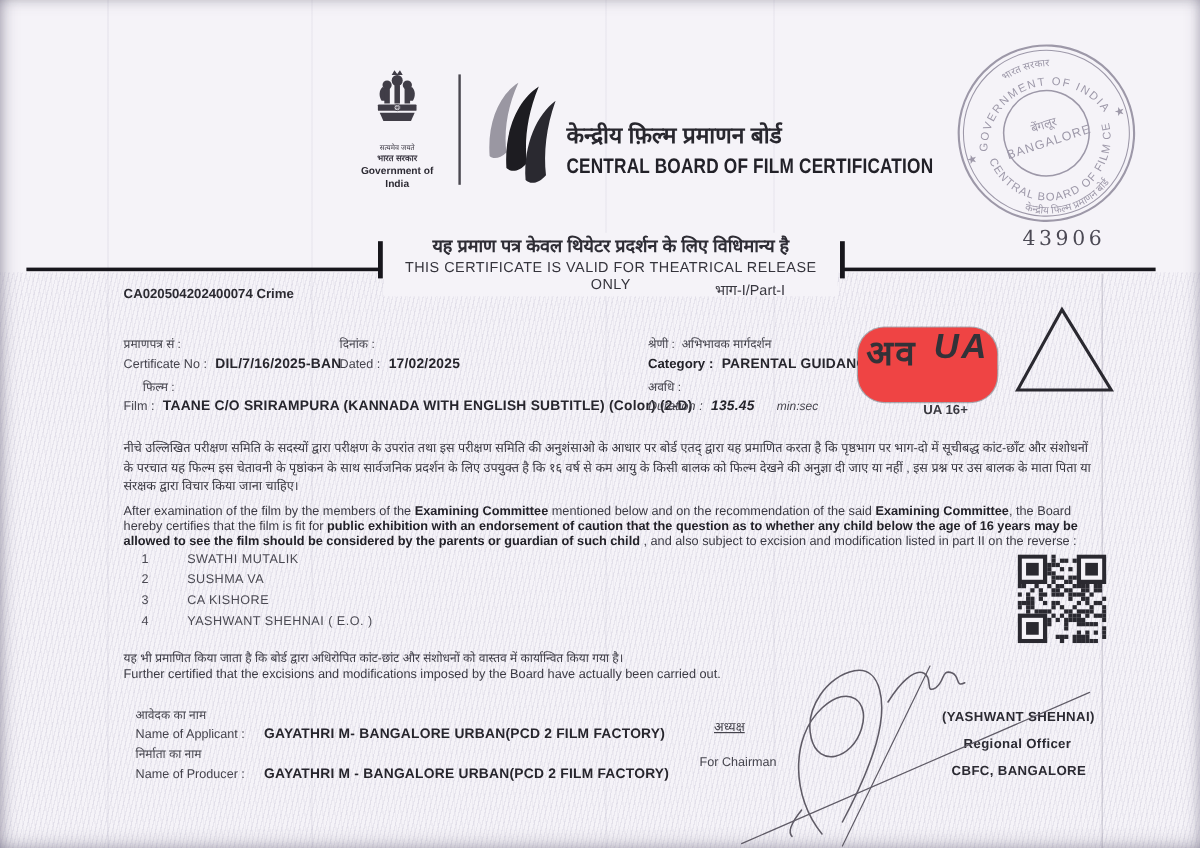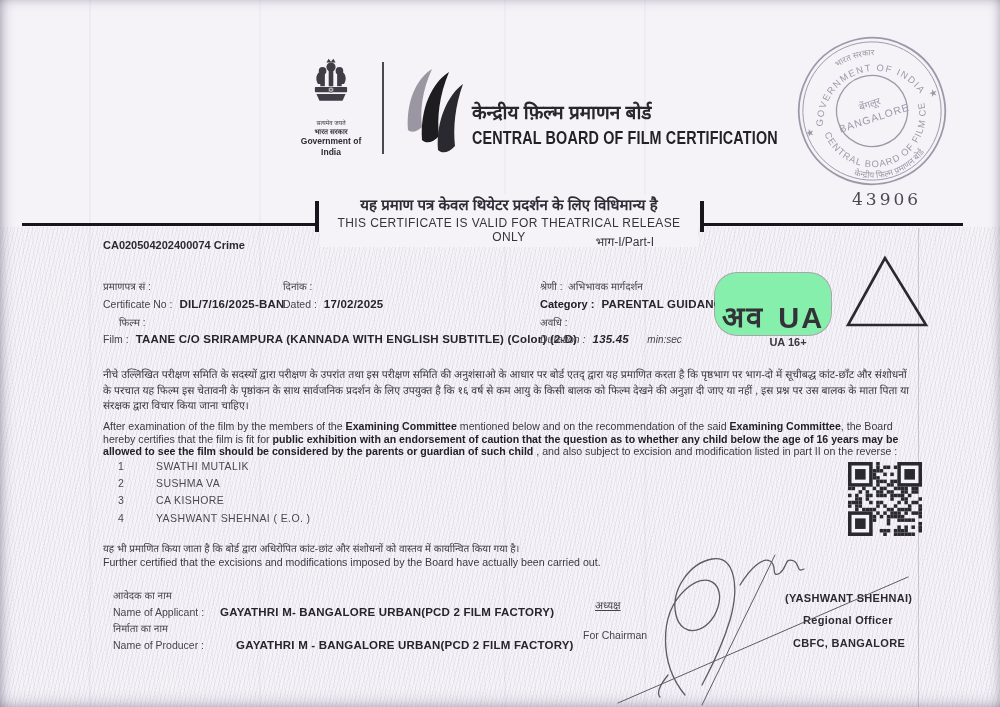--- a/index.html
+++ b/index.html
@@ -39,21 +39,21 @@
   .title-en{font-size:17.5px;font-weight:600;color:#222128;white-space:nowrap;
             transform:scaleX(.82);transform-origin:left;letter-spacing:.2px;margin-top:3px;}
   .emblem-txt{font-size:6px;color:#3c3944;line-height:7px;}
   .emblem-txt2{font-size:7px;color:#3c3944;font-weight:700;line-height:9px;}
   .emblem-txt3{font-size:8.5px;color:#2c2a33;font-weight:700;line-height:11px;}
   .serial{font-family:"DejaVu Serif","Liberation Serif",serif;font-size:17px;
           letter-spacing:3px;color:#4b4954;}
   .member-no{display:inline-block;width:38px;font-size:10.5px;color:#4a4952;}
   .member-name{font-size:10.5px;color:#4a4952;letter-spacing:.4px;}
   .badge{position:absolute;left:715px;top:273px;width:116px;height:62px;border-radius:22px;
-         background:#86efac;display:flex;align-items:flex-end;justify-content:center;
+         background:#ef4444;display:flex;align-items:flex-start;justify-content:center;
          box-shadow:0 0 0 1px rgba(60,58,66,.4);}
   .badge-text{font-size:29px;color:#333238;font-weight:600;letter-spacing:2px;}
   .badge-cap{position:absolute;left:733px;top:336px;width:110px;font-size:11px;font-weight:700;color:#3a3940;}
   .sig-label{font-size:10.5px;color:#45444d;}
   .sign-name{font-size:11px;font-weight:700;color:#2b2a32;letter-spacing:.3px;}
 </style>
 </head>
 <body>
 
 <div class="paper">
@@ -163,21 +163,21 @@
     <span class="lbl b" style="font-size:11px;">Category :</span><span class="val">PARENTAL GUIDANCE</span>
   </div>
   <div class="abs lbl-hi" style="left:540px;top:315px;">अवधि :</div>
   <div class="abs" style="left:540px;top:329px;font-style:italic;">
     <span class="lbl">Duration :</span><span class="val">135.45</span>
     <span class="lbl" style="margin-left:14px;font-size:10px;">min:sec</span>
   </div>
 
   <div class="badge">
     <span class="badge-text">अव</span>
-    <span class="badge-text" style="margin-left:14px;">UA</span>
+    <span class="badge-text" style="margin-left:14px;font-style:italic;">UA</span>
   </div>
   <div class="abs badge-cap center">UA 16+</div>
   <svg class="abs" style="left:840px;top:254px;" width="92" height="76" viewBox="0 0 92 76">
     <path d="M45 4 L8 71 L86 71 Z" fill="none" stroke="#2a2930" stroke-width="2.6" stroke-linejoin="miter"></path>
   </svg>
 
   <div class="abs para" style="left:103px;top:367px;width:806px;">नीचे उल्लिखित परीक्षण समिति के सदस्यों द्वारा परीक्षण के उपरांत तथा इस परीक्षण समिति की अनुशंसाओ के आधार पर बोर्ड एतद् द्वारा यह प्रमाणित करता है कि पृष्ठभाग पर भाग-दो में सूचीबद्ध कांट-छाँट और संशोधनों के परचात यह फिल्म इस चेतावनी के पृष्ठांकन के साथ सार्वजनिक प्रदर्शन के लिए उपयुक्त है कि १६ वर्ष से कम आयु के किसी बालक को फिल्म देखने की अनुज्ञा दी जाए या नहीं , इस प्रश्न पर उस बालक के माता पिता या संरक्षक द्वारा विचार किया जाना चाहिए।</div>
   <div class="abs para-en" style="left:103px;top:420px;width:800px;"><span>After examination of the film by the members of the </span><span class="b">Examining Committee</span><span> mentioned below and on the recommendation of the said </span><span class="b">Examining Committee</span><span>, the Board hereby certifies that the film is fit for </span><span class="b">public exhibition with an endorsement of caution that the question as to whether any child below the age of 16 years may be allowed to see the film should be considered by the parents or guardian of such child</span><span> , and also subject to excision and modification listed in part II on the reverse :</span></div>
 
   <div class="abs" style="left:118px;top:457px;line-height:16.2px;">
@@ -339,21 +339,21 @@
 
   <div class="abs" style="left:103px;top:541px;font-size:10px;color:#3c3b44;">यह भी प्रमाणित किया जाता है कि बोर्ड द्वारा अधिरोपित कांट-छांट और संशोधनों को वास्तव में कार्यान्वित किया गया है।</div>
   <div class="abs" style="left:103px;top:556px;font-size:10.6px;color:#3a3942;">Further certified that the excisions and modifications imposed by the Board have actually been carried out.</div>
 
   <div class="abs lbl-hi" style="left:113px;top:588px;">आवेदक का नाम</div>
   <div class="abs" style="left:113px;top:602px;white-space:nowrap;">
     <span class="lbl">Name of Applicant :</span><span class="val" style="margin-left:16px;">GAYATHRI M- BANGALORE URBAN(PCD 2 FILM FACTORY)</span>
   </div>
   <div class="abs lbl-hi" style="left:113px;top:621px;">निर्माता का नाम</div>
   <div class="abs" style="left:113px;top:635px;white-space:nowrap;">
-    <span class="lbl">Name of Producer :</span><span class="val" style="margin-left:32px;">GAYATHRI M - BANGALORE URBAN(PCD 2 FILM FACTORY)</span>
+    <span class="lbl">Name of Producer :</span><span class="val" style="margin-left:16px;">GAYATHRI M - BANGALORE URBAN(PCD 2 FILM FACTORY)</span>
   </div>
 
   <div class="abs sig-label" style="left:595px;top:598px;text-decoration:underline;">अध्यक्ष</div>
   <div class="abs sig-label" style="left:583px;top:629px;">For Chairman</div>
 
   <div class="abs sign-name" style="left:785px;top:592px;">(YASHWANT SHEHNAI)</div>
   <div class="abs sign-name" style="left:803px;top:614px;">Regional Officer</div>
   <div class="abs sign-name" style="left:793px;top:637px;">CBFC, BANGALORE</div>
 
   <svg class="abs" style="left:590px;top:545px;" width="330" height="162" viewBox="0 0 330 162">

